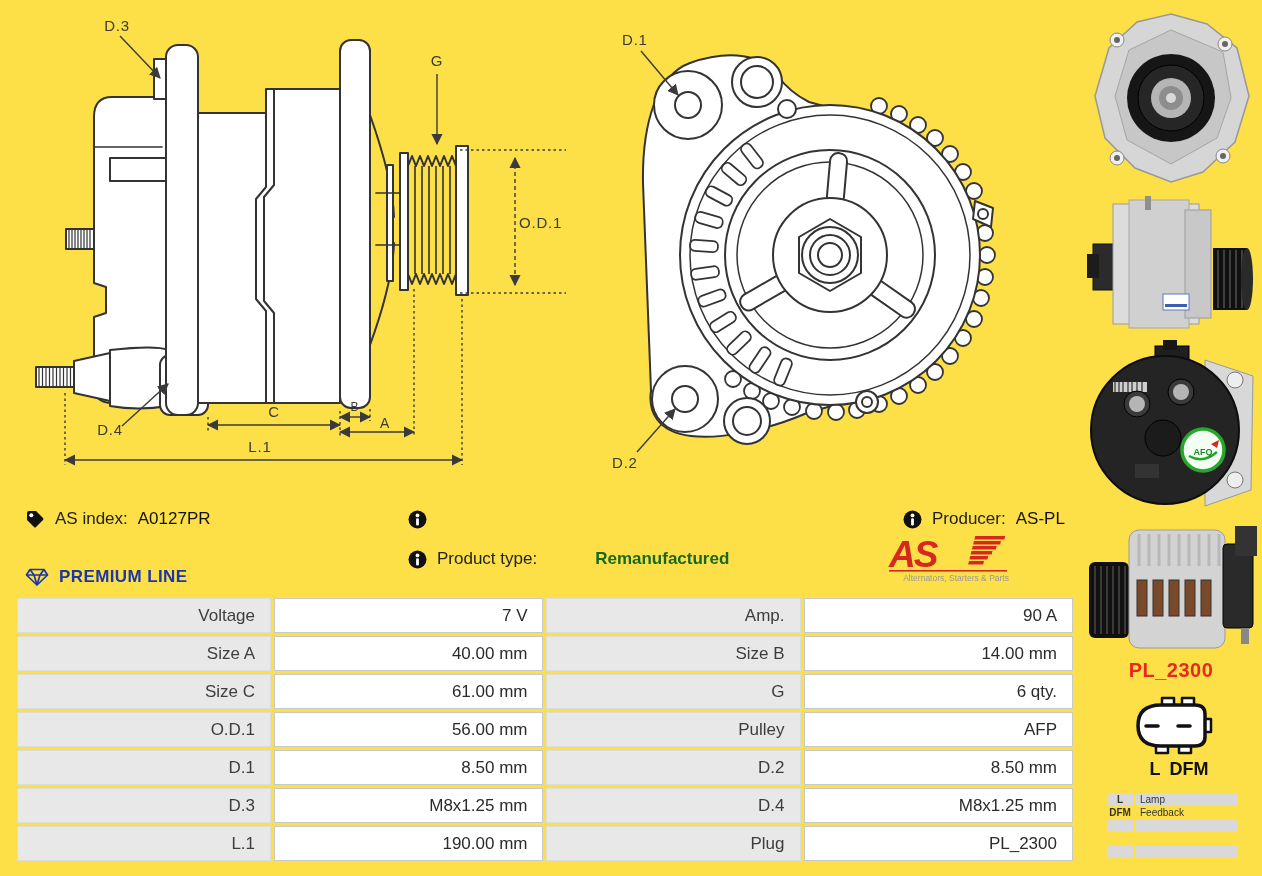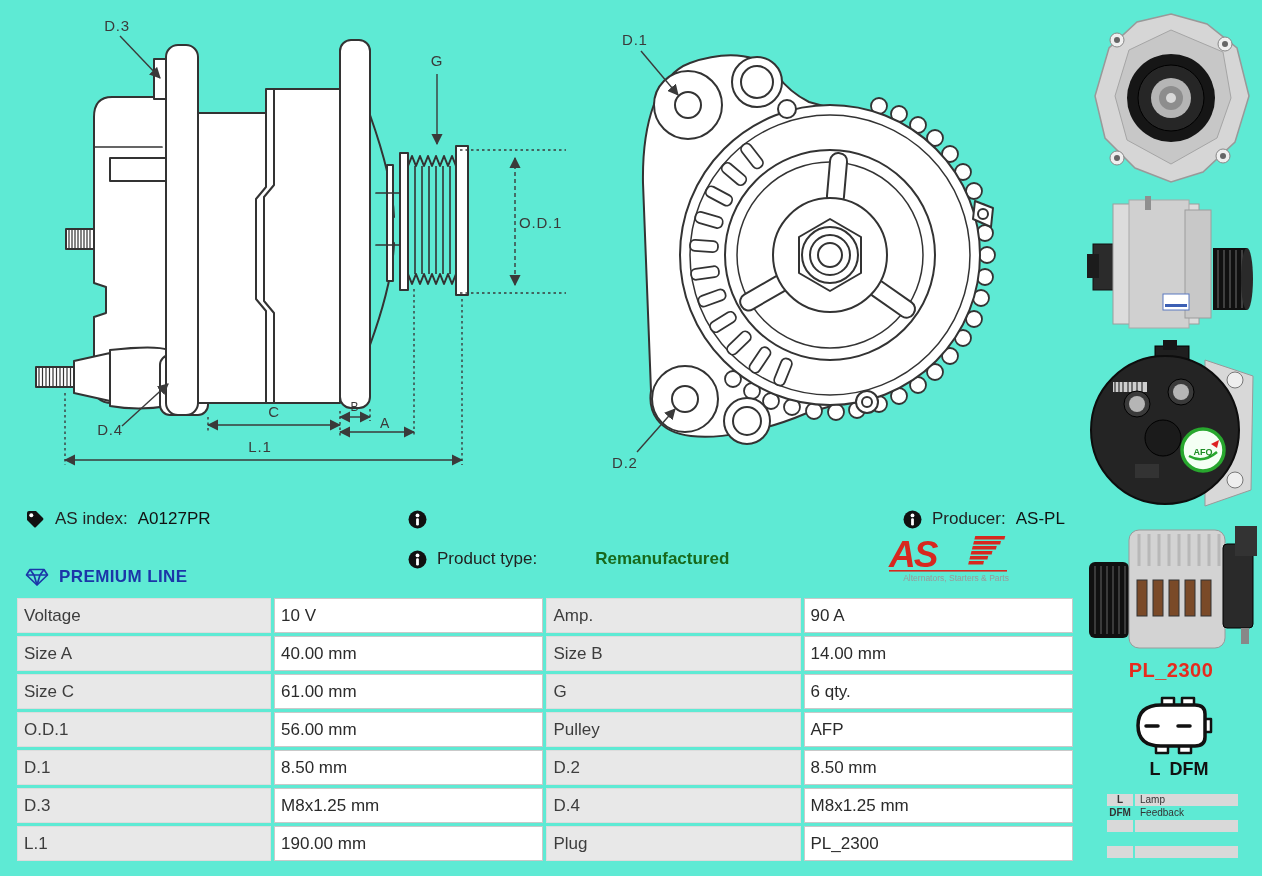--- a/index.html
+++ b/index.html
@@ -1,32 +1,32 @@
 <!DOCTYPE html>
 <html><head>
 <meta charset="utf-8">
 <style>
   html,body{margin:0;padding:0;background:#fff;}
-  .page{position:relative;width:1262px;height:876px;background:#5eead4;overflow:hidden;
+  .page{position:relative;width:1262px;height:876px;background:#fde047;overflow:hidden;
         font-family:"Liberation Sans",sans-serif;}
   svg text{font-family:"Liberation Sans",sans-serif;}
 
   .side-view{position:absolute;left:10px;top:5px;}
   .front-view{position:absolute;left:595px;top:5px;}
 
   
   .info-item{position:absolute;display:flex;align-items:center;gap:10px;font-size:17px;color:#222;height:26px;}
   .b{font-weight:normal;color:#111;}
   .premium{color:#1b36a8;font-weight:bold;letter-spacing:.4px;}
   .green{color:#17691c;font-weight:bold;margin-left:48px;}
   .logo{position:absolute;left:873px;top:529px;}
 
   
   .specs{position:absolute;left:14px;top:595px;width:1062px;border-collapse:separate;border-spacing:3px;table-layout:fixed;}
-  .specs td{height:33px;font-size:17px;padding:0 15px 0 6px;text-align:left;vertical-align:middle;}
+  .specs td{height:33px;font-size:17px;padding:0 15px 0 6px;text-align:right;vertical-align:middle;}
   td.lbl{background:#e8e8e8;border:1px solid #dcdcdc;color:#3d3d3d;width:24.2%;}
   td.val{background:#fff;border:1px solid #c9c9c9;color:#2b2b2b;width:25.8%;}
 
   
   .photo{position:absolute;left:1085px;width:172px;}
   .plug-code{position:absolute;left:1085px;top:659px;width:172px;text-align:center;
              font-size:20px;font-weight:bold;color:#e62b1e;letter-spacing:.5px;}
   .plug-svg{position:absolute;left:1125px;top:693px;}
   .legend{position:absolute;left:1107px;top:794px;width:131px;font-size:10px;color:#333;}
   .legend-row{display:flex;gap:2px;margin-bottom:1px;}
@@ -260,21 +260,21 @@
       <rect x="104" y="32" width="15" height="3.4"></rect>
     </g>
     <rect x="16" y="41" width="118" height="1.6" fill="#d7281f"></rect>
     <text x="136" y="52" font-size="8.5" fill="#999" text-anchor="end">Alternators, Starters &amp; Parts</text>
   </svg>
 
   <table class="specs">
     <tbody>
       <tr>
         <td class="lbl">Voltage</td>
-        <td class="val">10 V</td>
+        <td class="val">7 V</td>
         <td class="lbl">Amp.</td>
         <td class="val">90 A</td>
       </tr>
       <tr>
         <td class="lbl">Size A</td>
         <td class="val">40.00 mm</td>
         <td class="lbl">Size B</td>
         <td class="val">14.00 mm</td>
       </tr>
       <tr>

